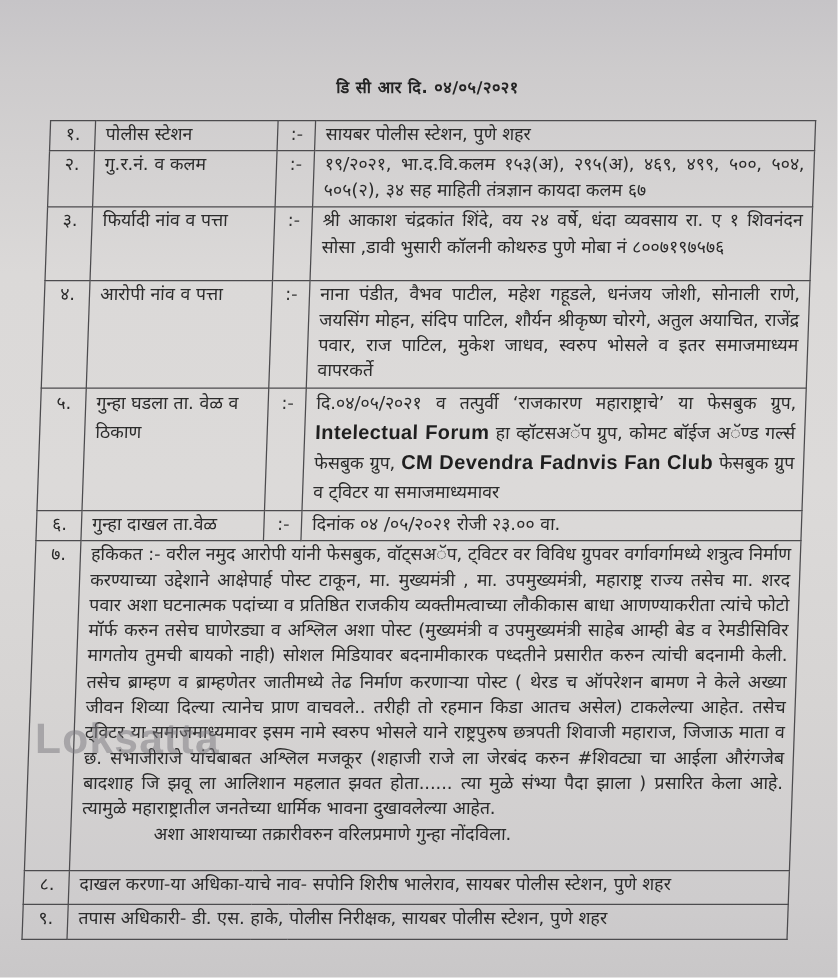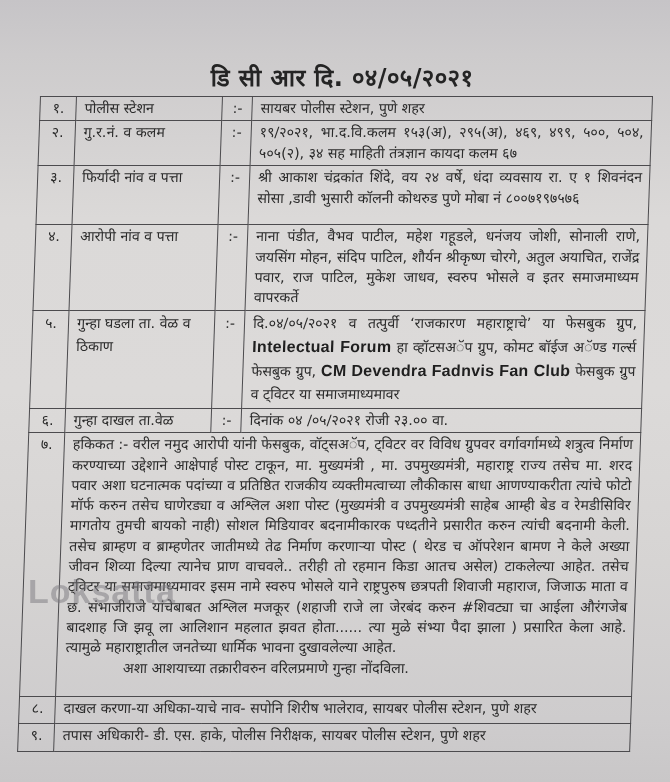--- a/index.html
+++ b/index.html
@@ -5,21 +5,21 @@
   html,body{margin:0;padding:0;}
   body{
     width:670px;height:782px;overflow:hidden;position:relative;
     background:linear-gradient(180deg,#c6c4c7 0%,#cdcbcc 7%,#dbd9d8 28%,#dcdad9 50%,#d6d4d3 72%,#cecccd 92%,#c9c7c8 100%);
     font-family:"DejaVu Sans","Liberation Sans",sans-serif;
     color:#2b2b2b;
   }
   .title{
     position:absolute;top:60px;left:0;right:0;
     text-align:center;padding-left:14px;
-    font-size:24px;font-weight:700;letter-spacing:.4px;color:#242424;
+    font-size:13px;font-weight:700;letter-spacing:.4px;color:#242424;
   }
   .sheet{
     position:absolute;left:40px;top:96px;width:612px;
     transform:skewX(-2deg);transform-origin:top left;
   }
   table.fir{
     border-collapse:collapse;width:612px;table-layout:fixed;
     font-size:14.2px;line-height:20.4px;color:#2b2b2b;
   }
   table.fir td{

